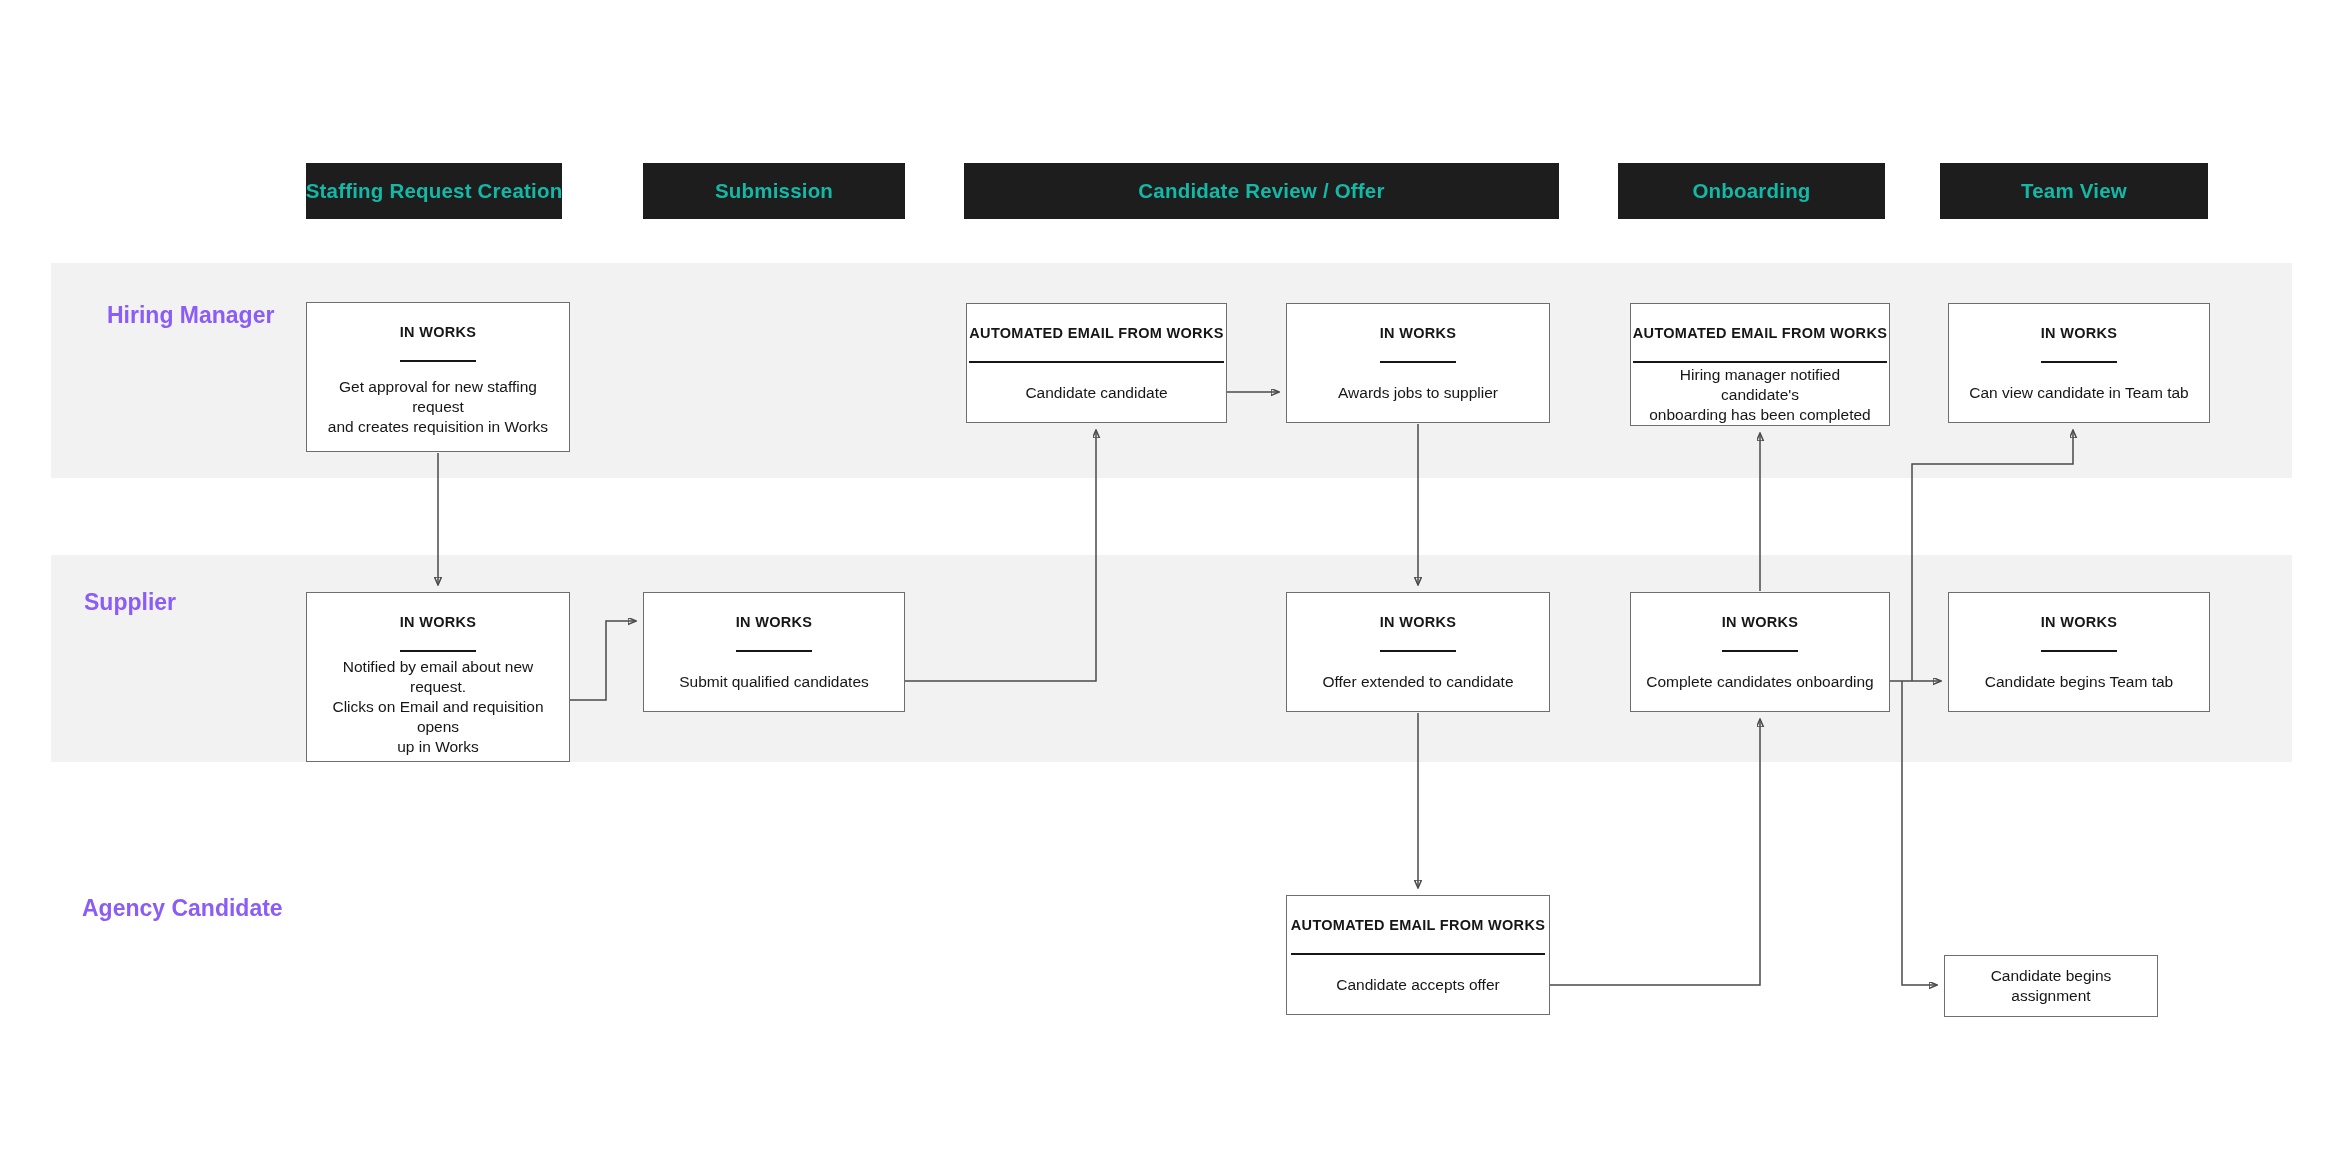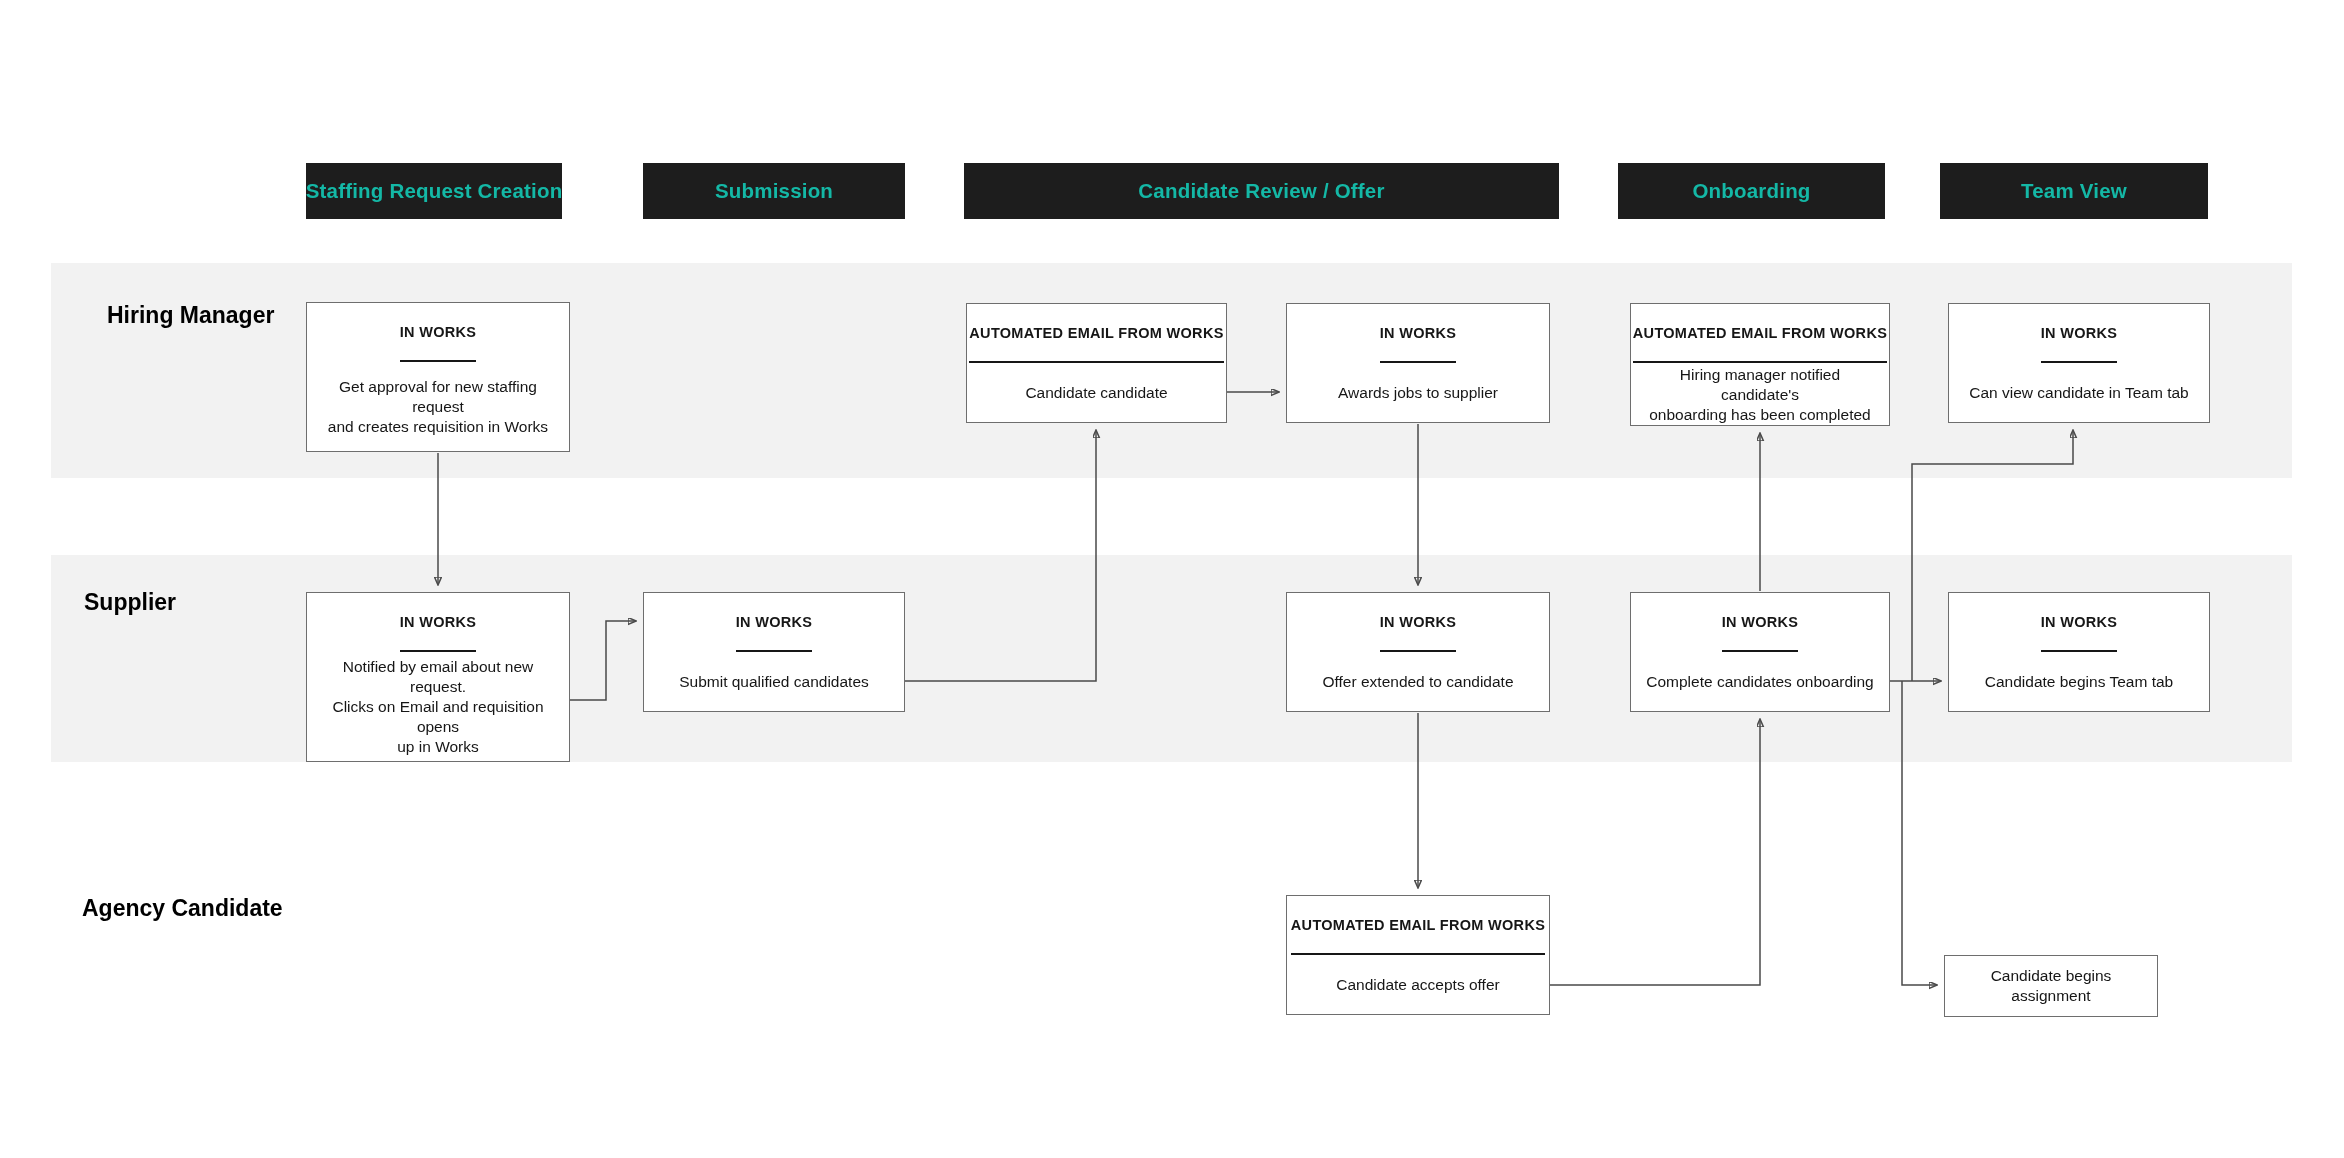--- a/index.html
+++ b/index.html
@@ -1,21 +1,21 @@
 <!DOCTYPE html>
 <html><head>
 <meta charset="utf-8">
 <style>
   html,body{margin:0;padding:0;background:#ffffff;}
   #canvas{
     position:relative;width:2344px;height:1158px;background:#ffffff;overflow:hidden;
     font-family:"Liberation Sans", sans-serif;color:#161616;
   }
   .lane-band{position:absolute;left:51px;width:2241px;background:#f2f2f2;}
-  .lane-label{position:absolute;font-weight:bold;font-size:23px;color:#000000;white-space:nowrap;}
+  .lane-label{position:absolute;font-weight:bold;font-size:23px;color:#8b5cf6;white-space:nowrap;}
   .phase{
     position:absolute;top:163px;height:56px;background:#1d1d1d;color:#14b8a6;
     display:flex;align-items:center;justify-content:center;
     font-weight:bold;font-size:20.5px;letter-spacing:.2px;white-space:nowrap;
   }
   .node{
     position:absolute;background:#ffffff;border:1px solid #6e6e6e;
     display:flex;flex-direction:column;box-sizing:border-box;align-items:center;
   }
   .node-title{

